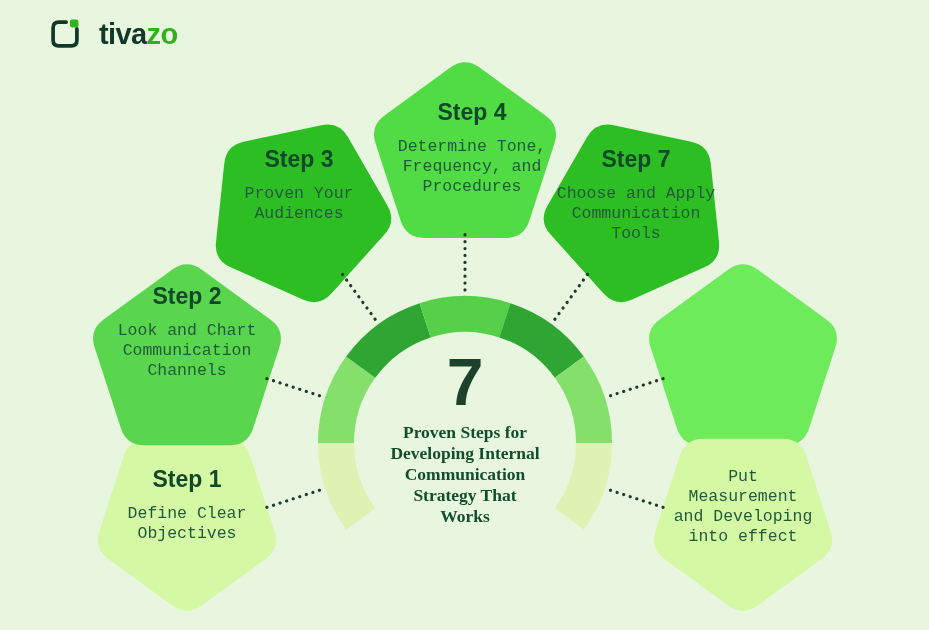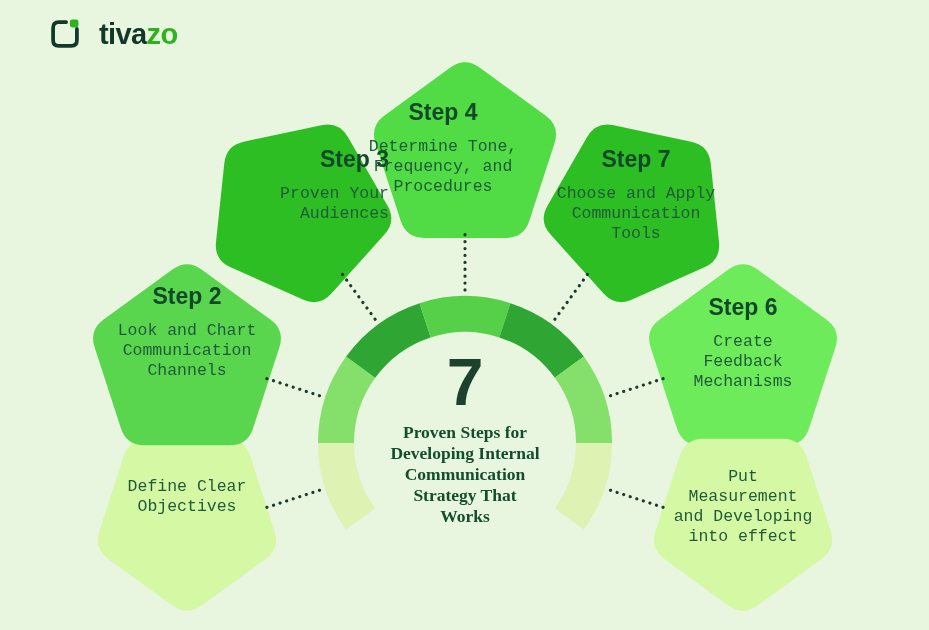--- a/index.html
+++ b/index.html
@@ -108,51 +108,46 @@
         <path d="M318.0 443.0 A147 147 0 0 1 346.1 356.6 L375.2 377.8 A111 111 0 0 0 354.0 443.0 Z" fill="#85e06b"></path>
         <path d="M346.1 356.6 A147 147 0 0 1 419.6 303.2 L430.7 337.4 A111 111 0 0 0 375.2 377.8 Z" fill="#2fa634"></path>
         <path d="M419.6 303.2 A147 147 0 0 1 510.4 303.2 L499.3 337.4 A111 111 0 0 0 430.7 337.4 Z" fill="#57d049"></path>
         <path d="M510.4 303.2 A147 147 0 0 1 583.9 356.6 L554.8 377.8 A111 111 0 0 0 499.3 337.4 Z" fill="#2fa634"></path>
         <path d="M583.9 356.6 A147 147 0 0 1 612.0 443.0 L576.0 443.0 A111 111 0 0 0 554.8 377.8 Z" fill="#85e06b"></path>
         <path d="M612.0 443.0 A147 147 0 0 1 583.9 529.4 L554.8 508.2 A111 111 0 0 0 576.0 443.0 Z" fill="#def2b3"></path>
       </svg>
     </div>
 
   <div class="step" style="left:97px;  top:466px;">
+    <div class="step-title">Step 1</div>
     <div class="step-text">Define Clear
 Objectives</div>
   </div>
   <div class="step" style="left:97px;  top:283px;">
     <div class="step-title">Step 2</div>
     <div class="step-text">Look and Chart
 Communication
 Channels</div>
   </div>
-  <div class="step" style="left:209px; top:146px;text-align:right;">
+  <div class="step" style="left:209px; top:146px;">
     <div class="step-title">Step 3</div>
     <div class="step-text">Proven Your
 Audiences</div>
   </div>
-  <div class="step" style="left:353px; top:99px;">
+  <div class="step" style="left:382px; top:99px;">
     <div class="step-title">Step 4</div>
     <div class="step-text">Determine Tone,
 Frequency, and
 Procedures</div>
   </div>
   <div class="step" style="left:546px; top:146px;">
     <div class="step-title">Step 7</div>
     <div class="step-text">Choose and Apply
 Communication
 Tools</div>
-  </div>
-  <div class="step" style="left:653px; top:294px;">
-    <div class="step-title">Step 6</div>
-    <div class="step-text">Create
-Feedback
-Mechanisms</div>
   </div>
   <div class="step" style="left:653px; top:456px;">
     <div class="step-text">Put
 Measurement
 and Developing
 into effect</div>
   </div>
 
   <div class="center-block">
     <div class="center-number">7</div>

